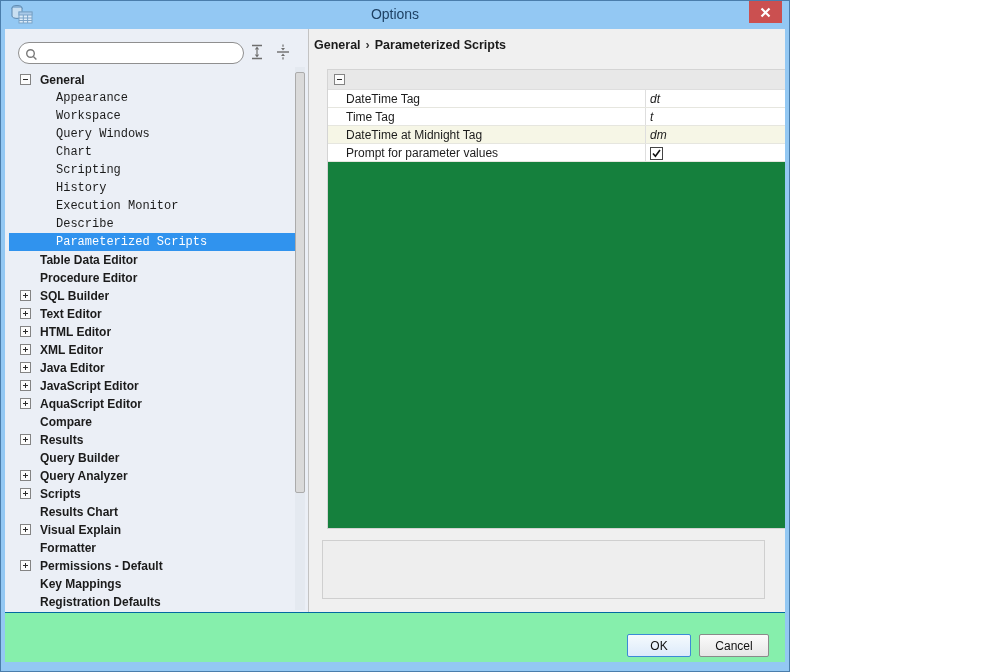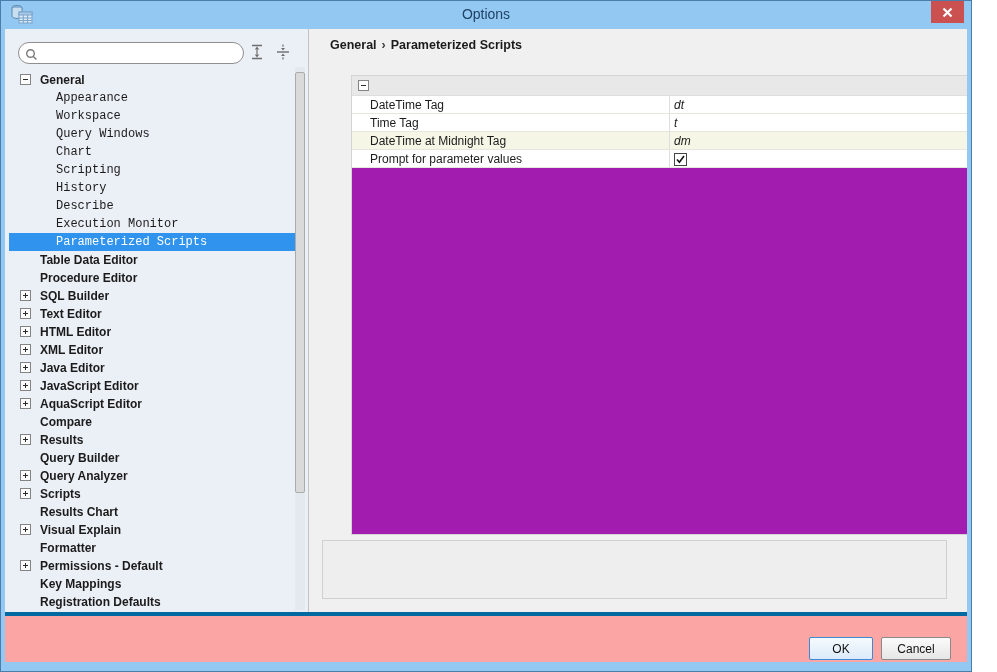--- a/index.html
+++ b/index.html
@@ -1,18 +1,18 @@
 <!DOCTYPE html>
 <html><head>
 <meta charset="utf-8">
 <style>
   html,body{margin:0;padding:0;background:#fff;}
   *{box-sizing:border-box;}
   .window{
-    position:relative;width:972px;height:672px;
+    position:relative;width:790px;height:672px;
     border:1px solid #4a7dab;background:#93c8f3;
     font-family:"Liberation Sans",sans-serif;overflow:hidden;
   }
   
   .titlebar{position:absolute;top:0;left:0;right:0;height:28px;}
   .app-icon{position:absolute;left:9px;top:3px;width:24px;height:22px;}
   .title-text{
     position:absolute;left:0;right:0;top:5px;text-align:center;
     font-size:14px;color:#1e4164;
   }
@@ -26,21 +26,21 @@
   .sidebar{
     position:absolute;left:0;top:0;width:304px;bottom:50px;
     background:#ebeff6;border-right:1px solid #c3c3c3;overflow:hidden;
   }
   .content{
     position:absolute;left:305px;right:0;top:0;bottom:50px;
     background:#f0f0f0;overflow:hidden;
   }
   .footer{
     position:absolute;left:0;right:0;bottom:0;height:50px;
-    background:#fca5a5;border-top:4px solid #0369a1;margin-top:22px;
+    background:#86efac;border-top:1px solid #0369a1;margin-top:22px;
   }
   
   .search-box{
     position:absolute;left:13px;top:13px;width:226px;height:22px;
     background:#fff;border:1px solid #8f8f8f;border-radius:11px;
   }
   .search-box .mag{position:absolute;left:6px;top:4px;}
   .search-box input{
     position:absolute;left:24px;right:10px;top:2px;height:16px;
     border:none;outline:none;background:transparent;font-size:12px;
@@ -77,26 +77,26 @@
   .sb-track{
     position:absolute;right:3px;top:38px;bottom:2px;width:10px;
     background:#e4e9f0;
   }
   .sb-thumb{
     position:absolute;left:0;right:0;top:5px;height:421px;
     background:#dadada;border:1px solid #ababab;border-radius:2px;
   }
   
   .breadcrumb{
-    position:absolute;left:20px;top:9px;font-size:12.5px;font-weight:bold;color:#1b1b1b;
+    position:absolute;left:4px;top:9px;font-size:12.5px;font-weight:bold;color:#1b1b1b;
   }
   .breadcrumb .sep{margin:0 5px;color:#3c3c3c;}
   .grid-panel{
-    position:absolute;left:17px;top:46px;width:644px;height:460px;
-    background:#a21caf;border:1px solid #d4d4d4;margin-left:24px;
+    position:absolute;left:17px;top:40px;width:644px;height:460px;
+    background:#15803d;border:1px solid #d4d4d4;
   }
   .grid-header{
     position:relative;height:20px;background:#e8e8e8;border-bottom:1px solid #dedede;
   }
   .grid-header .expbox{left:6px;top:4px;}
   .prop-row{
     height:18px;display:flex;align-items:stretch;
     border-bottom:1px solid #e6e6df;font-size:12px;color:#1c1c1c;background:#fff;
   }
   .prop-row.alt{background:#f6f6e6;}
@@ -197,24 +197,24 @@
           <div class="tree-row">
             <span class="tree-label lv1">Chart</span>
           </div>
           <div class="tree-row">
             <span class="tree-label lv1">Scripting</span>
           </div>
           <div class="tree-row">
             <span class="tree-label lv1">History</span>
           </div>
           <div class="tree-row">
+            <span class="tree-label lv1">Execution Monitor</span>
+          </div>
+          <div class="tree-row">
             <span class="tree-label lv1">Describe</span>
-          </div>
-          <div class="tree-row">
-            <span class="tree-label lv1">Execution Monitor</span>
           </div>
           <div class="tree-row selected">
             <span class="tree-label lv1">Parameterized Scripts</span>
           </div>
           <div class="tree-row">
             <span class="tree-label lv0 b">Table Data Editor</span>
           </div>
           <div class="tree-row">
             <span class="tree-label lv0 b">Procedure Editor</span>
           </div>

